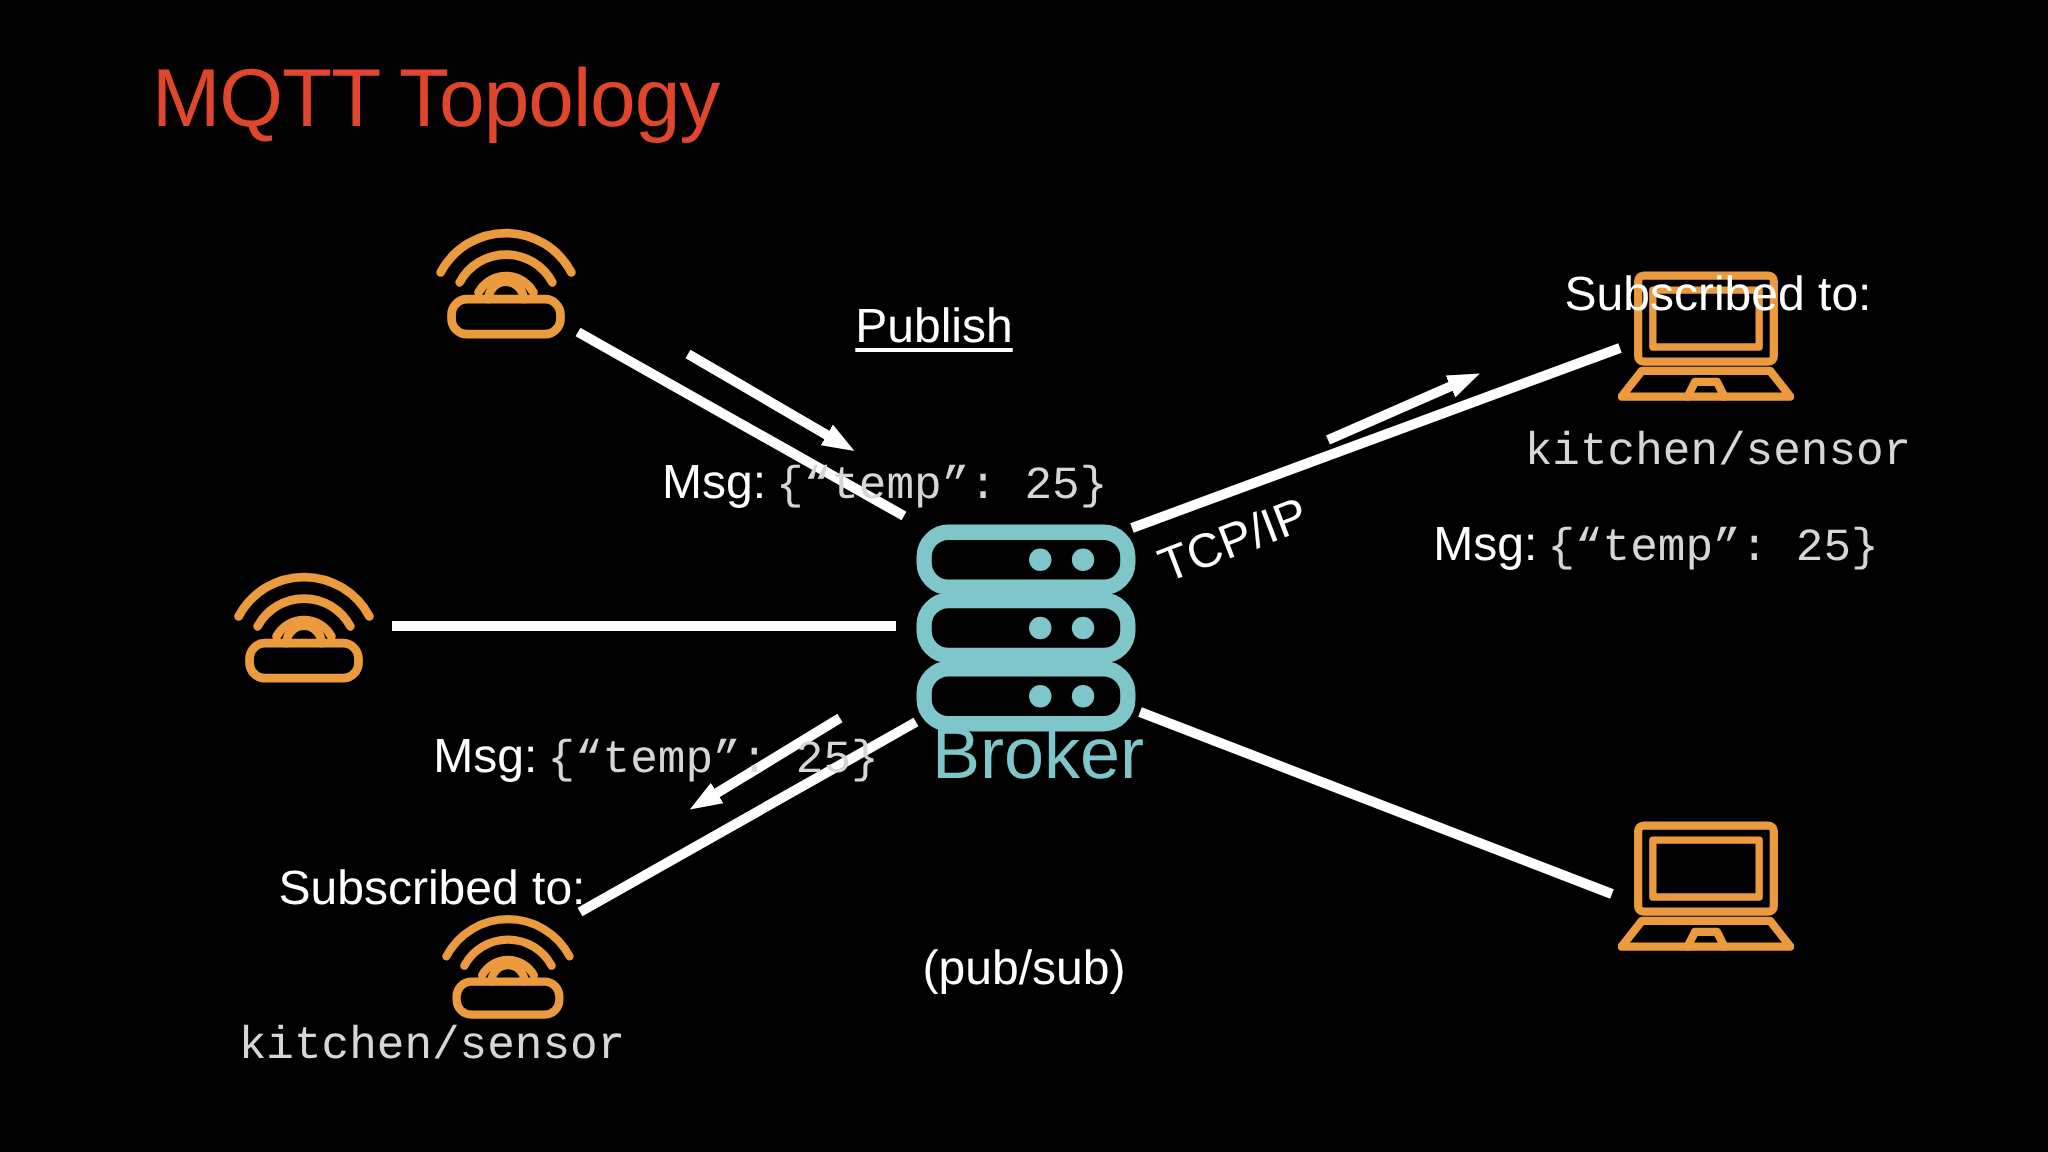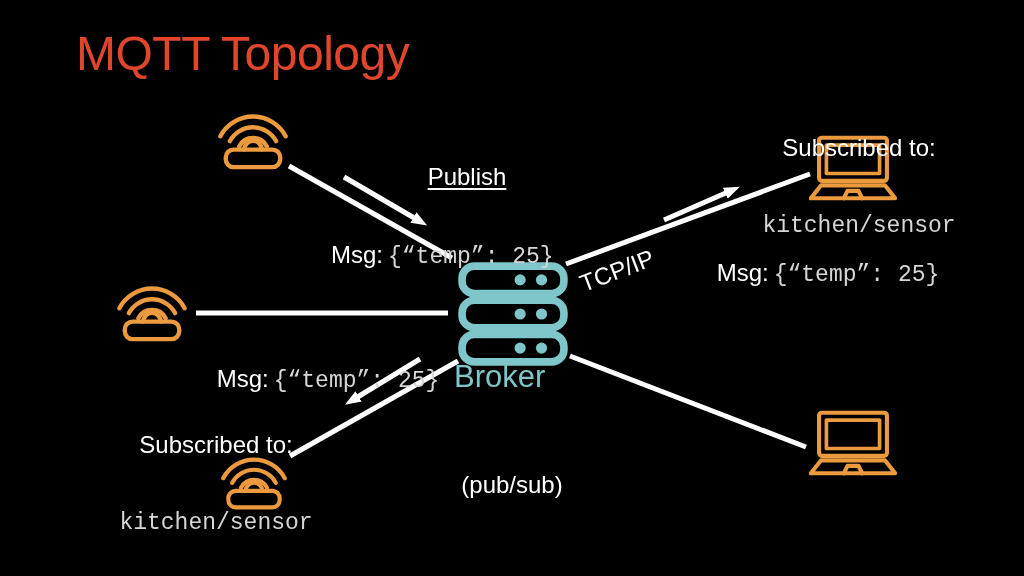--- a/index.html
+++ b/index.html
@@ -24,30 +24,30 @@
   .iconstroke{fill:none;stroke:currentColor;stroke-linecap:round;stroke-linejoin:round;}
 
   
   .tblock{position:absolute;color:var(--label_white,#fff);font-size:24px;line-height:26px;white-space:pre;}
   .mono{
     font-family:"Liberation Mono","DejaVu Sans Mono",monospace;
     font-size:23px;color:var(--mono_gray,#d6d6d6);margin-left:5px;white-space:pre;
   }
   .heading{text-align:center;text-decoration:underline;text-underline-offset:3px;}
 
-  .publish-block{left:331px;top:112px;width:272px;}
+  .publish-block{left:331px;top:99px;width:272px;}
   .sub-right{left:728px;top:83px;width:262px;text-align:center;}
   .msg-right{left:690px;top:234px;}
   .msg-left{left:190px;top:340px;}
   .sub-left{left:96px;top:380px;width:240px;text-align:center;}
   .pubsub{left:387px;top:412px;width:250px;text-align:center;line-height:29px;}
   .tcpip{left:573px;top:258px;width:88px;text-align:center;transform:rotate(-21deg);}
-  .broker-label{left:454px;top:364px;width:118px;text-align:left;
-    font-size:31px;color:var(--broker_teal,#7ec6c9);}
-  .page-title{position:absolute;left:76px;top:26px;font-size:48px;letter-spacing:-0.5px;
+  .broker-label{left:454px;top:364px;width:118px;text-align:right;
+    font-size:36px;color:var(--broker_teal,#7ec6c9);}
+  .page-title{position:absolute;left:76px;top:26px;font-size:41px;letter-spacing:-0.5px;
     color:var(--title_red,#e0462b);}
 </style>
 </head>
 <body>
 
 <svg width="0" height="0" style="position:absolute" aria-hidden="true">
   <defs>
     <symbol id="sym-sensor" viewBox="0 0 76 72">
       <path class="iconstroke" stroke-width="4.5" d="M23.9 46.5 A16 16 0 0 1 52.1 46.5"></path>
       <path class="iconstroke" stroke-width="4.5" d="M14.2 41.3 A27 27 0 0 1 61.8 41.3"></path>

